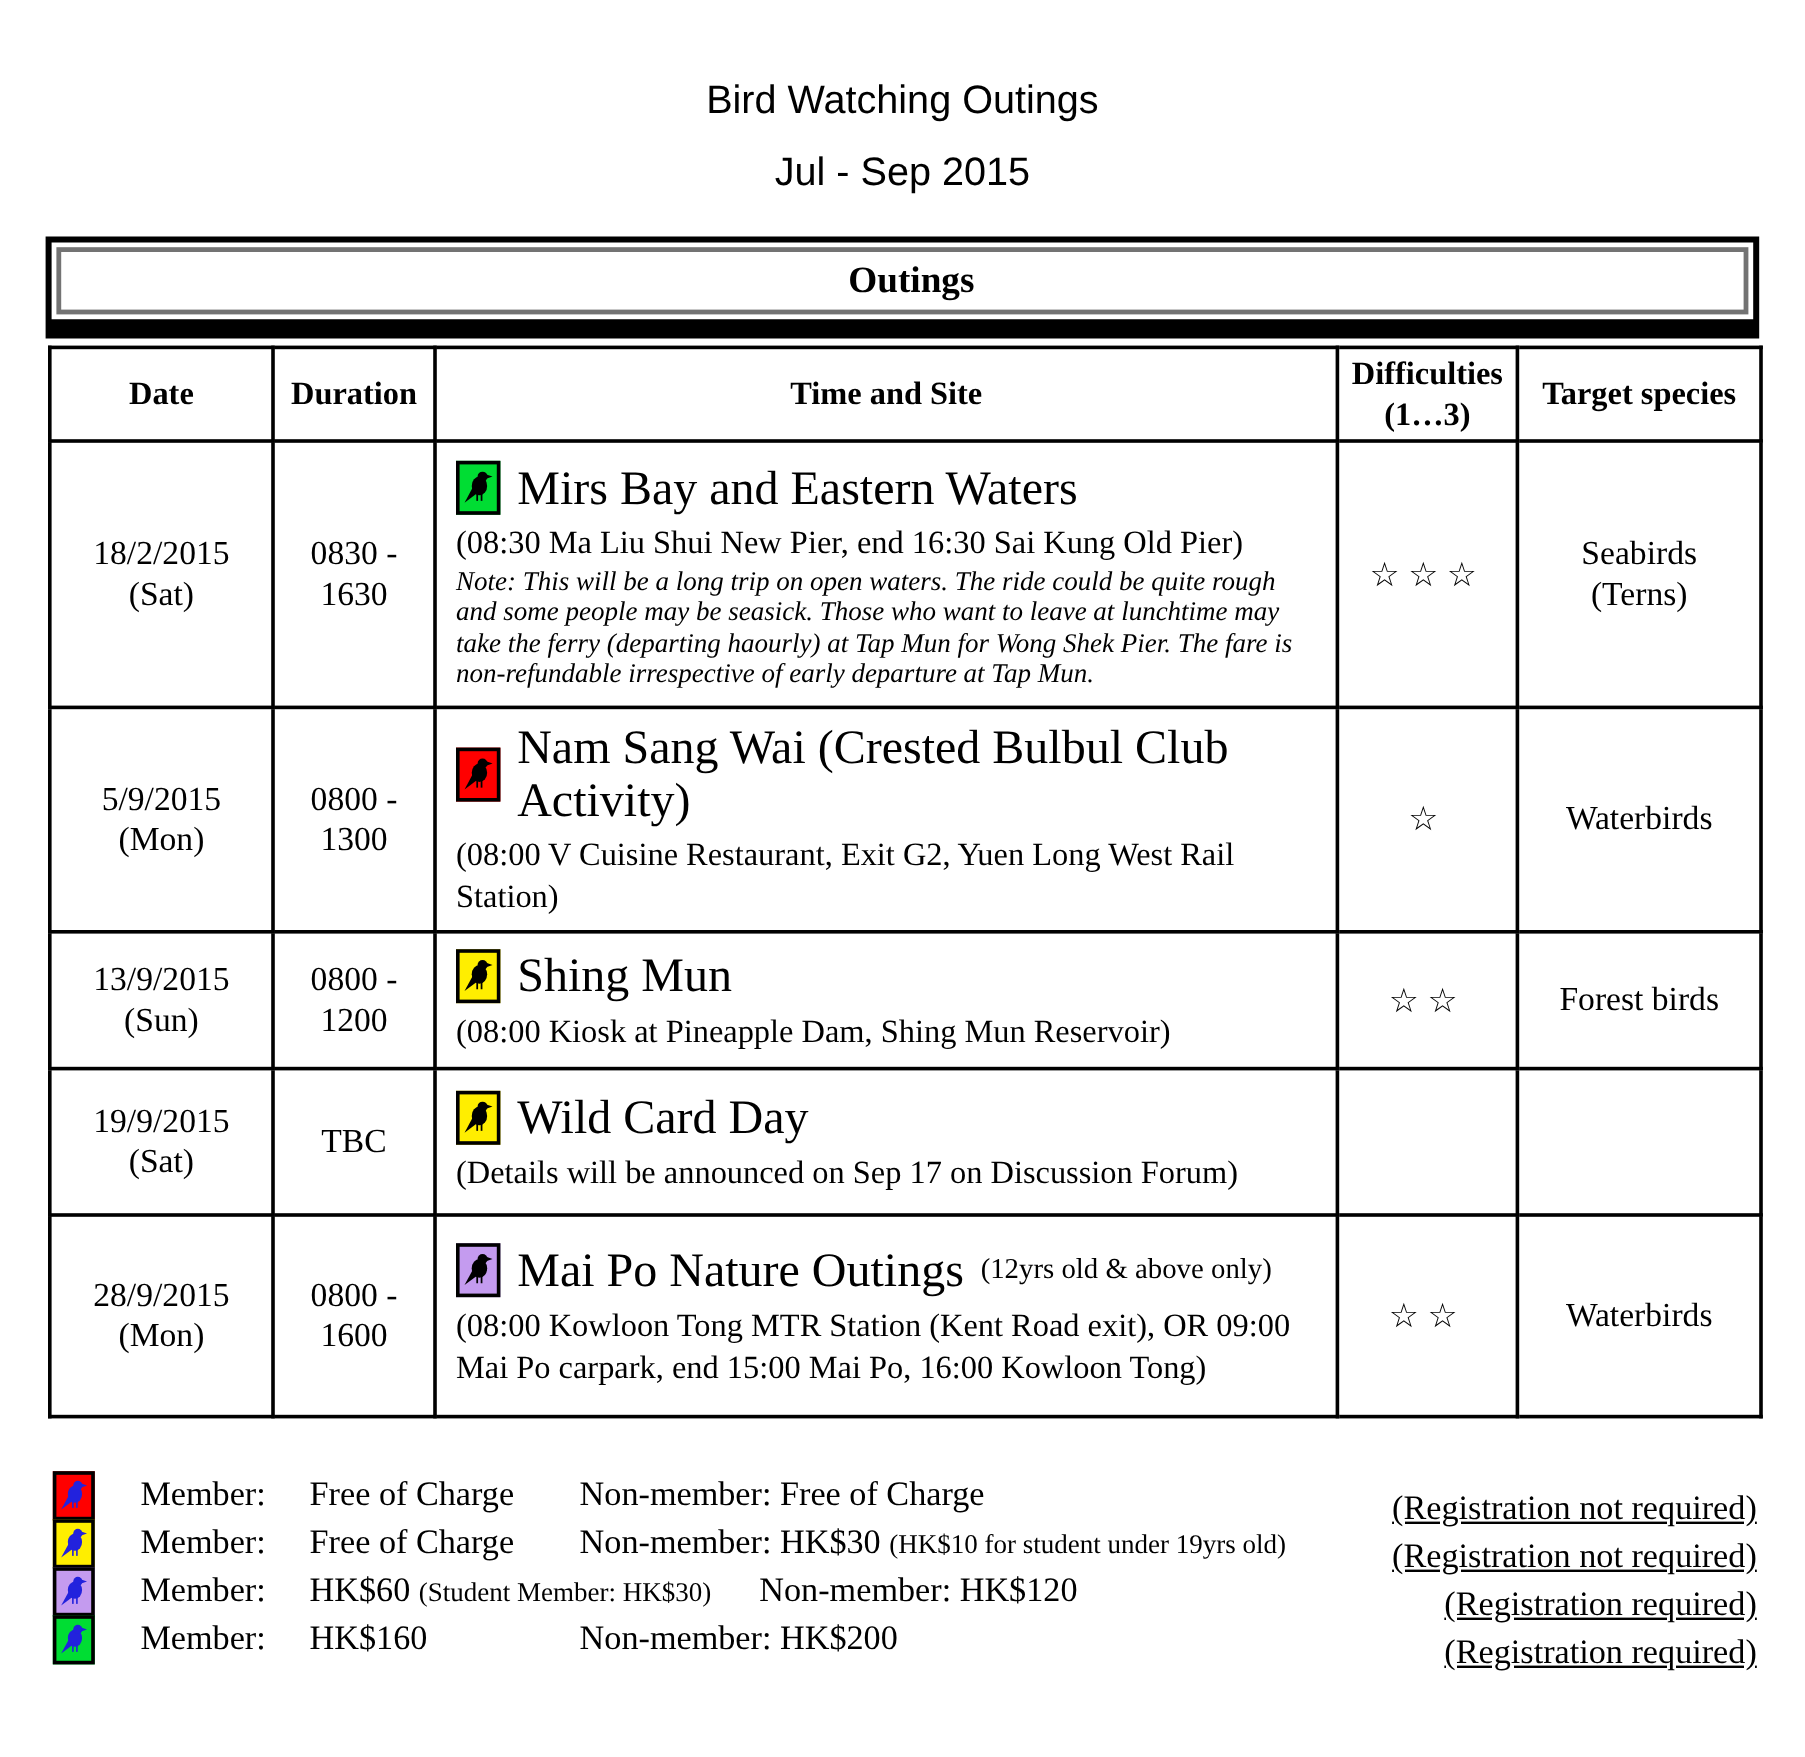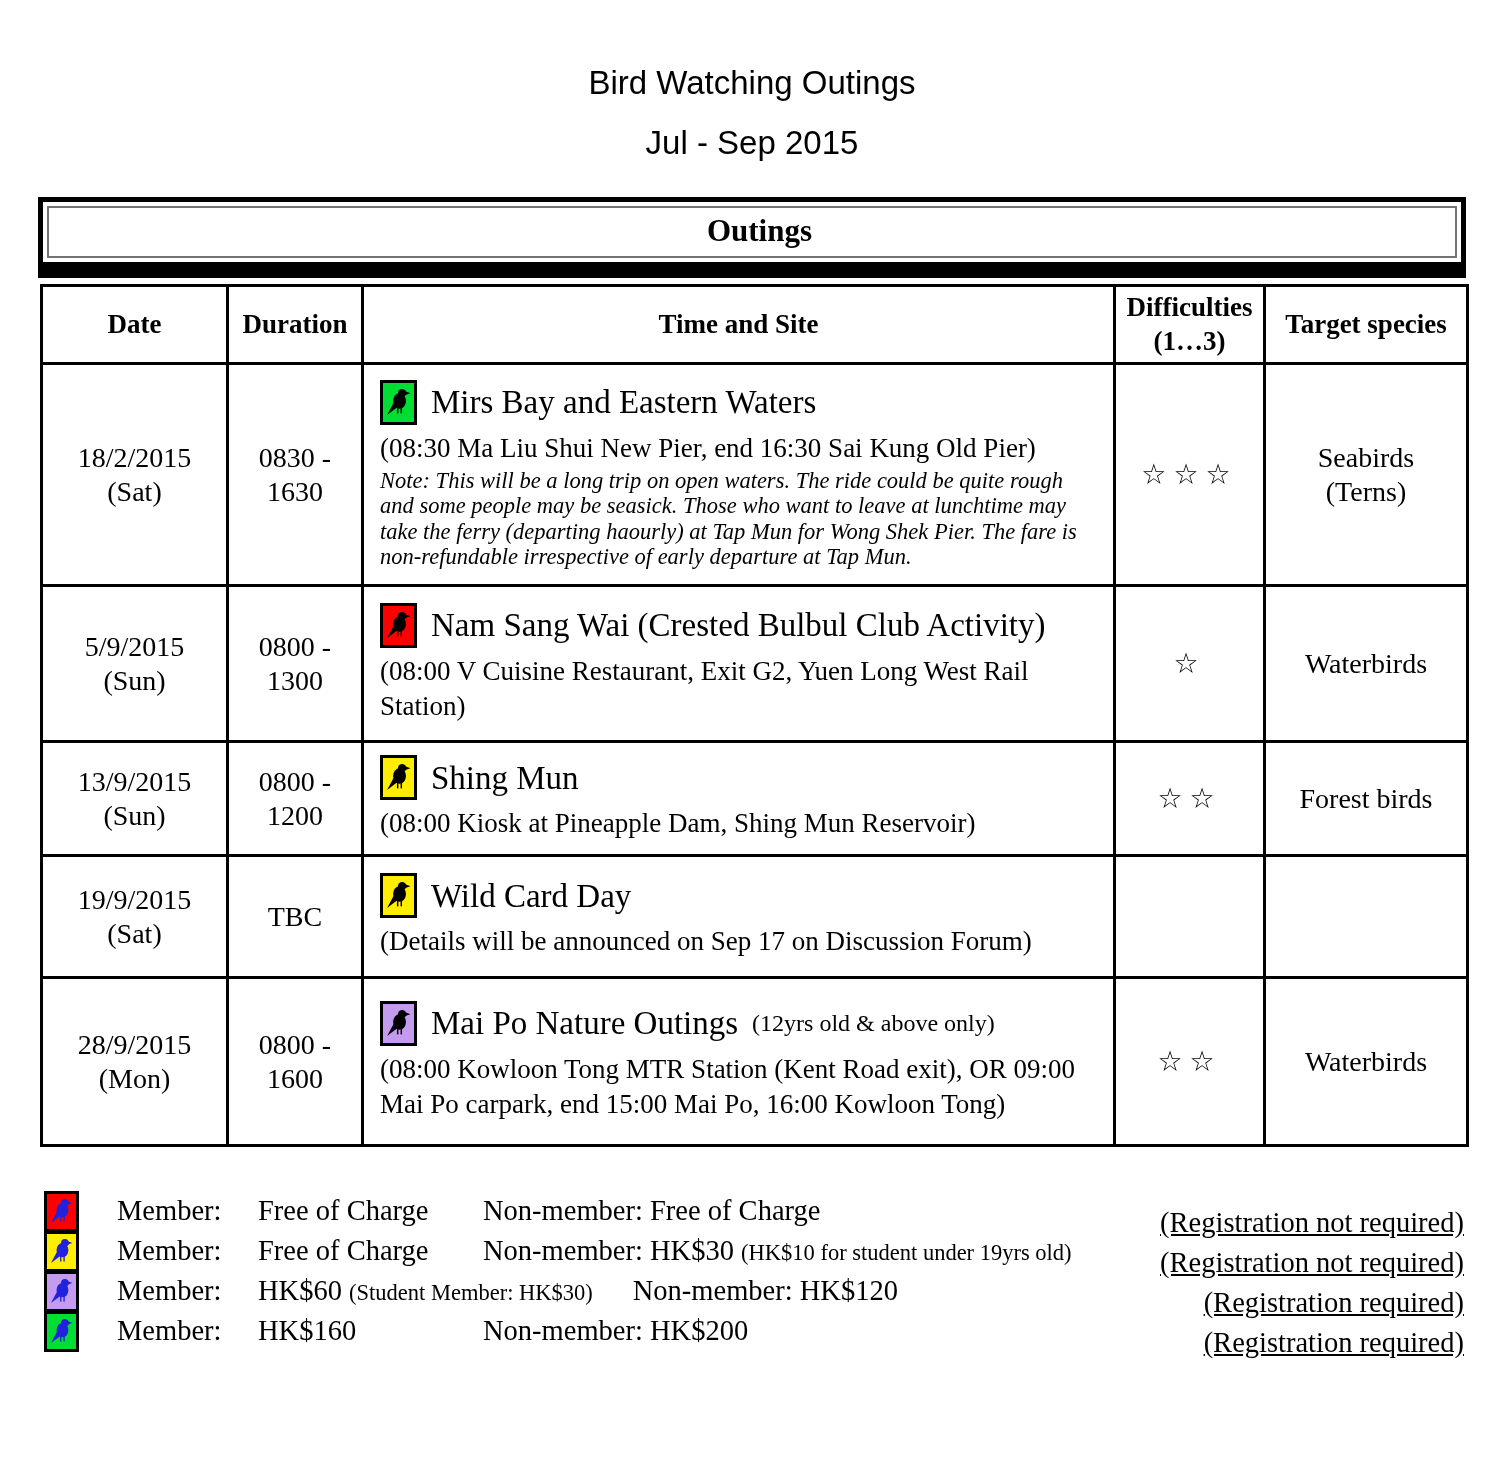--- a/index.html
+++ b/index.html
@@ -15,21 +15,21 @@
   .title-period { font-size:33px; font-weight:400; margin-top:27px; line-height:1.0; }
 
   
   .outings-frame {
     margin:38px 38px 0 38px;
     border:5px solid #000;
     border-bottom:16px solid #000;
     padding:4px;
   }
   .outings-banner {
-    border:2px solid #737373;
+    border:4px solid #737373;
     text-align:center;
     font-size:31px; font-weight:700;
     padding:5px 0 7px 15px;
   }
 
   
   table.outings {
     margin:6px 0 0 40px;
     width:1426px;
     border-collapse:collapse;
@@ -43,21 +43,21 @@
     font-size:27px; font-weight:700;
     text-align:center; height:78px;
     white-space:pre-line; line-height:1.25;
   }
   td.c-date, td.c-dur, td.c-diff, td.c-species {
     text-align:center; white-space:pre-line;
     font-size:28px; line-height:1.2;
   }
   td.c-site { text-align:left; padding:10px 14px 10px 16px; vertical-align:middle; }
   .site-titleline { display:flex; align-items:center; gap:14px; margin-bottom:6px; }
-  .site-title { font-size:33px; line-height:1.1; }
+  .site-title { font-size:40px; line-height:1.1; }
   .site-title-small { font-size:24px; }
   .site-meeting { font-size:27px; line-height:1.3; }
   .site-note { font-style:italic; font-size:22.5px; line-height:1.12; margin-top:2px; }
   .c-diff { font-family:"DejaVu Sans", sans-serif; font-size:27px; letter-spacing:7px; }
 
   
   .bird-box {
     display:inline-flex; align-items:center; justify-content:center;
     width:37px; height:45px; flex:0 0 37px;
     border:3px solid #000; color:#000;
@@ -138,21 +138,21 @@
         <div class="site-meeting">(08:30 Ma Liu Shui New Pier, end 16:30 Sai Kung Old Pier)</div>
         <div class="site-note">Note: This will be a long trip on open waters. The ride could be quite rough and some people may be seasick. Those who want to leave at lunchtime may take the ferry (departing haourly) at Tap Mun for Wong Shek Pier. The fare is non-refundable irrespective of early departure at Tap Mun.</div>
       </td>
       <td class="c-diff">☆☆☆</td>
       <td class="c-species">Seabirds
 (Terns)</td>
     </tr>
 
     <tr class="h-r2">
       <td class="c-date">5/9/2015
-(Sun)</td>
+(Mon)</td>
       <td class="c-dur">0800 -
 1300</td>
       <td class="c-site">
         <div class="site-titleline">
           <span class="bird-box" style="background-color: rgb(255, 0, 0);">
             <svg viewBox="0 0 24 28" width="25" height="29" fill="currentColor">
                 <polygon points="1,26 8,13 13,17"></polygon>
                 <ellipse cx="13" cy="12.5" rx="6.2" ry="7.5"></ellipse>
                 <circle cx="15.5" cy="5" r="4"></circle>
                 <polygon points="18.5,3.2 23.5,5 18.5,6.8"></polygon>

